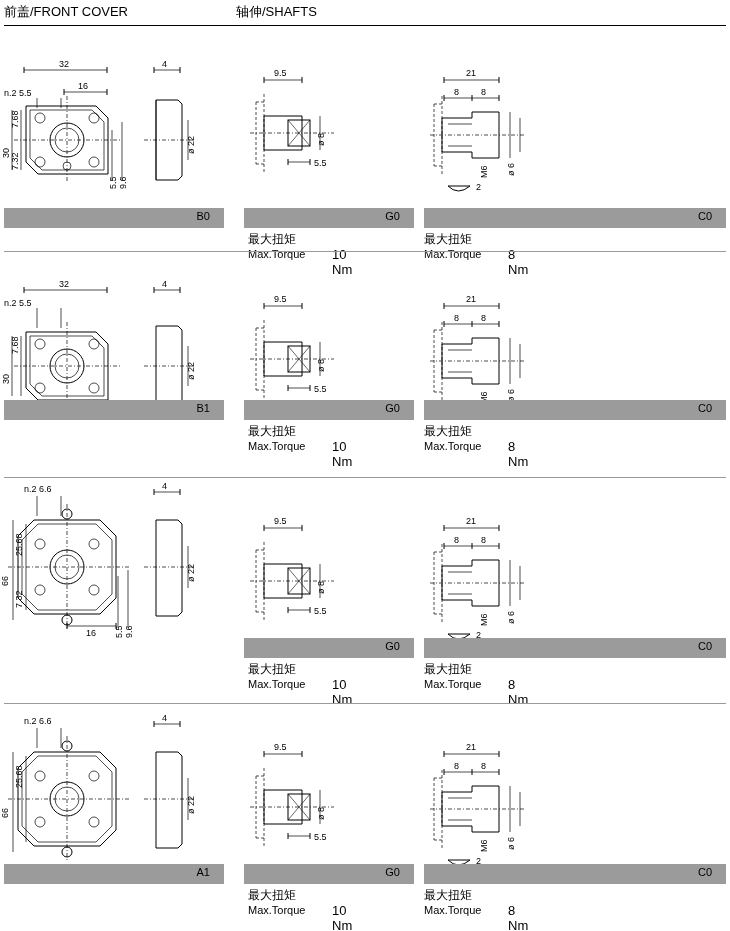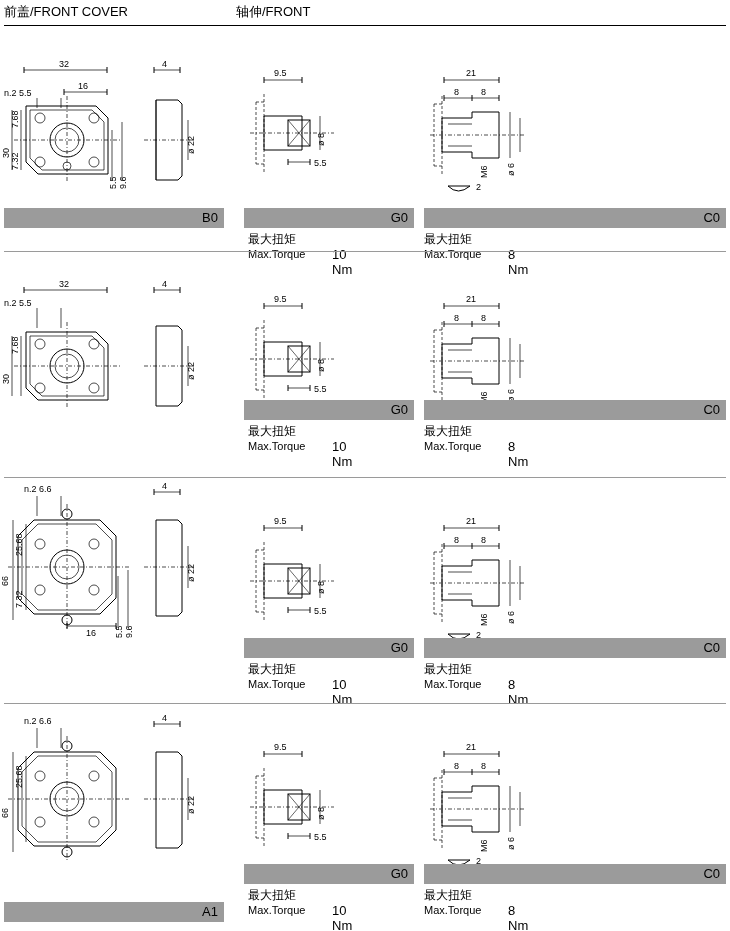--- a/index.html
+++ b/index.html
@@ -10,21 +10,21 @@
   .hdr{position:absolute;top:0;left:0;width:730px;height:26px;}
   .hdr .t1{position:absolute;left:4px;top:3px;font-size:13px;letter-spacing:0px;}
   .hdr .t2{position:absolute;left:236px;top:3px;font-size:13px;}
   .hdr .rule{position:absolute;left:4px;top:25px;width:722px;height:1px;background:#000;}
 
   
   .row{position:absolute;left:0;width:578px;height:226px;}
   .row .sep{position:absolute;left:4px;top:225px;width:722px;height:1px;background:#9a9a9a;}
 
   .bar{position:absolute;height:20px;background:#9b9b9b;}
-  .bar .code{position:absolute;right:6px;top:2px;font-size:13px;color:#000;}
+  .bar .code{position:absolute;right:14px;top:2px;font-size:11px;color:#000;}
   .bar-a{left:4px;width:220px;}
   .bar-b{left:244px;width:170px;}
   .bar-c{left:424px;width:302px;}
 
   .torque{position:absolute;font-size:11px;line-height:15px;}
   .torque .cn{font-size:12px;}
   .torque .val{position:absolute;left:84px;top:15px;font-size:13px;}
 
   
   .dwg{position:absolute;}
@@ -37,21 +37,21 @@
   .dim{font-size:9px;font-family:"Liberation Sans",sans-serif;fill:#000;}
   .dimv{font-size:9px;font-family:"Liberation Sans",sans-serif;fill:#000;}
 </style>
 </head>
 <body>
 
 <div class="page">
 
   <div class="hdr">
     <div class="t1">前盖/FRONT COVER</div>
-    <div class="t2">轴伸/FRONT</div>
+    <div class="t2">轴伸/SHAFTS</div>
     <div class="rule"></div>
   </div>
 
   <div class="row" style="top:26px;">
 
     <div class="dwg" style="left:4px;top:8px;">
       <svg width="220" height="150" viewBox="0 0 220 150">
 
         <line class="thin" x1="20" y1="36" x2="103" y2="36"></line>
         <path class="ln" d="M20,33 l0,6 M103,33 l0,6"></path>
@@ -245,20 +245,23 @@
         <path class="thin" d="M24,70 L48,70 M24,92 L48,92"></path>
         <line class="dash" x1="6" y1="81" x2="100" y2="81"></line>
         <path class="thin" d="M86,58 l0,46 M96,64 l0,34"></path>
         <text class="dimv" x="63" y="124" transform="rotate(-90 63,124)">M6</text>
         <text class="dimv" x="90" y="122" transform="rotate(-90 90,122)">ø 6</text>
         <path class="ln" d="M24,132 q10,10 22,0 z"></path>
         <text class="dim" x="52" y="136">2</text>
       </svg>
     </div>
 
+    <div class="bar bar-a" style="top:148px;">
+      <span class="code">B1</span>
+    </div>
     <div class="bar bar-b" style="top:148px;">
       <span class="code">G0</span>
     </div>
     <div class="bar bar-c" style="top:148px;">
       <span class="code">C0</span>
     </div>
 
     <div class="torque" style="left:248px;top:172px;">
       <div class="cn">最大扭矩</div>
       <div>Max.Torque</div>
@@ -445,21 +448,21 @@
         <path class="thin" d="M24,70 L48,70 M24,92 L48,92"></path>
         <line class="dash" x1="6" y1="81" x2="100" y2="81"></line>
         <path class="thin" d="M86,58 l0,46 M96,64 l0,34"></path>
         <text class="dimv" x="63" y="124" transform="rotate(-90 63,124)">M6</text>
         <text class="dimv" x="90" y="122" transform="rotate(-90 90,122)">ø 6</text>
         <path class="ln" d="M24,132 q10,10 22,0 z"></path>
         <text class="dim" x="52" y="136">2</text>
       </svg>
     </div>
 
-    <div class="bar bar-a" style="top:160px;margin-top:38px;">
+    <div class="bar bar-a" style="top:160px;">
       <span class="code">A1</span>
     </div>
     <div class="bar bar-b" style="top:160px;">
       <span class="code">G0</span>
     </div>
     <div class="bar bar-c" style="top:160px;">
       <span class="code">C0</span>
     </div>
 
     <div class="torque" style="left:248px;top:184px;">

